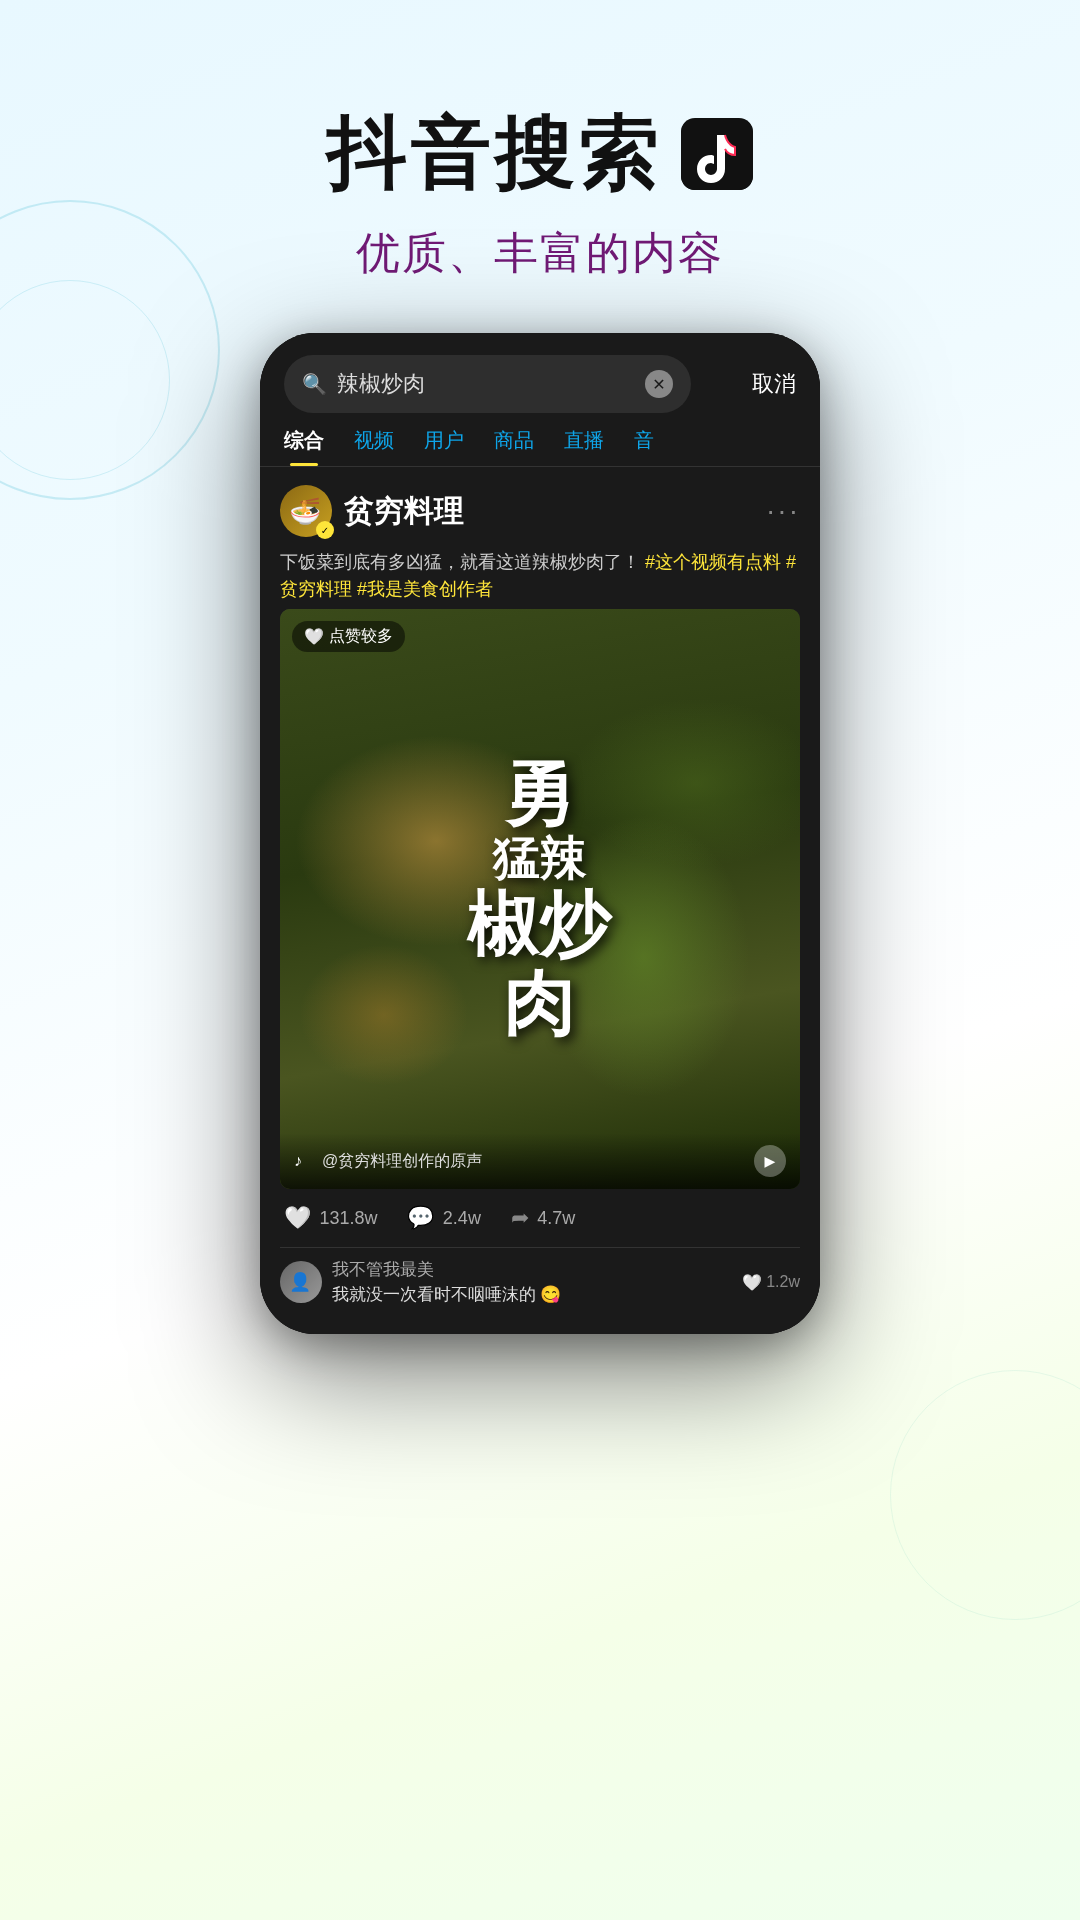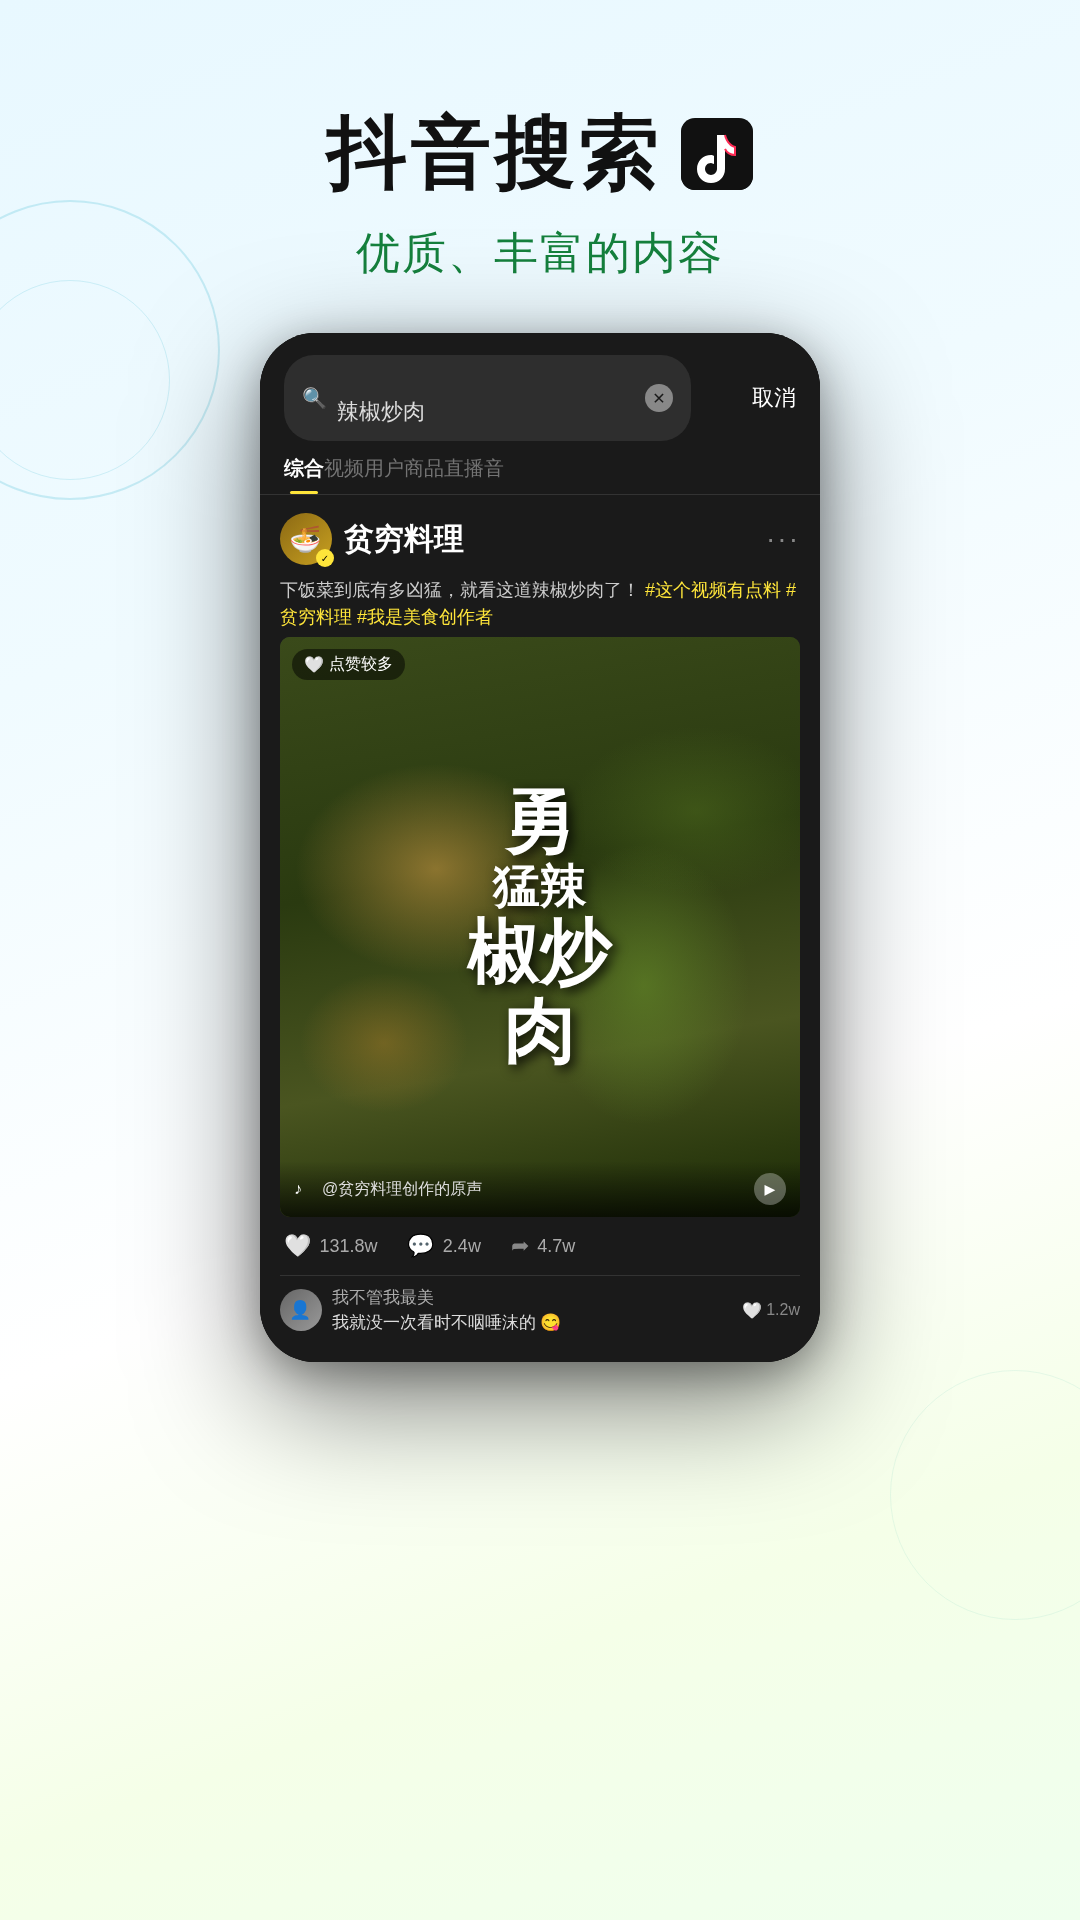--- a/index.html
+++ b/index.html
@@ -48,21 +48,21 @@
       color: #111;
       letter-spacing: 4px;
       display: flex;
       align-items: center;
       justify-content: center;
       gap: 10px;
     }
 
     .subtitle {
       font-size: 44px;
-      color: #15803d;
+      color: #701a75;
       margin-top: 16px;
       letter-spacing: 2px;
       font-family: Liberation Serif, serif;
     }
 
     
     .phone-container {
       position: relative;
       margin: 0 auto;
       width: 720px;
@@ -107,21 +107,20 @@
 
     .search-icon-wrap {
       color: #999;
       font-size: 20px;
     }
 
     .search-text {
       color: #ddd;
       font-size: 22px;
       flex: 1;
-      margin-top: 28px;
     }
 
     .search-clear {
       width: 28px; height: 28px;
       background: #888;
       border-radius: 50%;
       display: flex; align-items: center; justify-content: center;
       color: #1a1a1a;
       font-size: 16px;
     }
@@ -132,24 +131,25 @@
       white-space: nowrap;
       margin-left: 47px;
     }
 
     
     .tabs-area {
       background: #1a1a1a;
       display: flex;
       padding: 14px 24px 0 24px;
       border-bottom: 1px solid #333;
+      gap: 30px;
     }
 
     .tab-item {
-      color: #737373;
+      color: #0ea5e9;
       font-size: 20px;
       padding-bottom: 12px;
       position: relative;
       white-space: nowrap;
     }
 
     .tab-item.active {
       color: #fff;
       font-weight: 600;
     }

